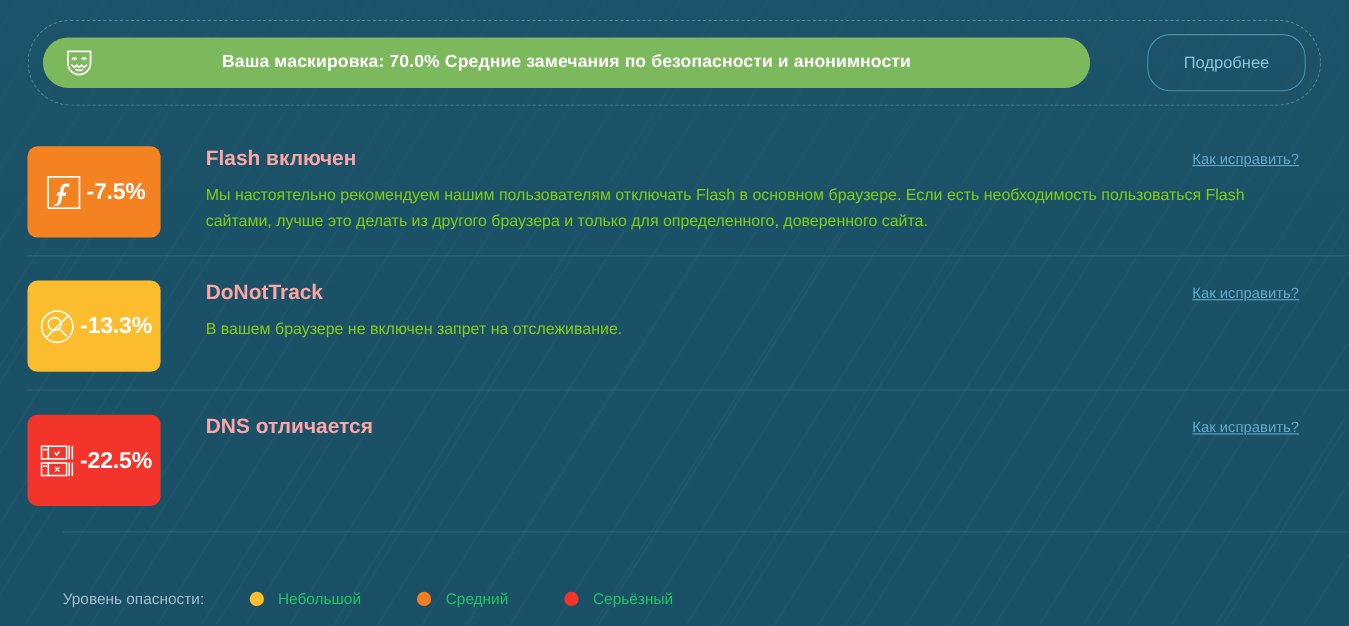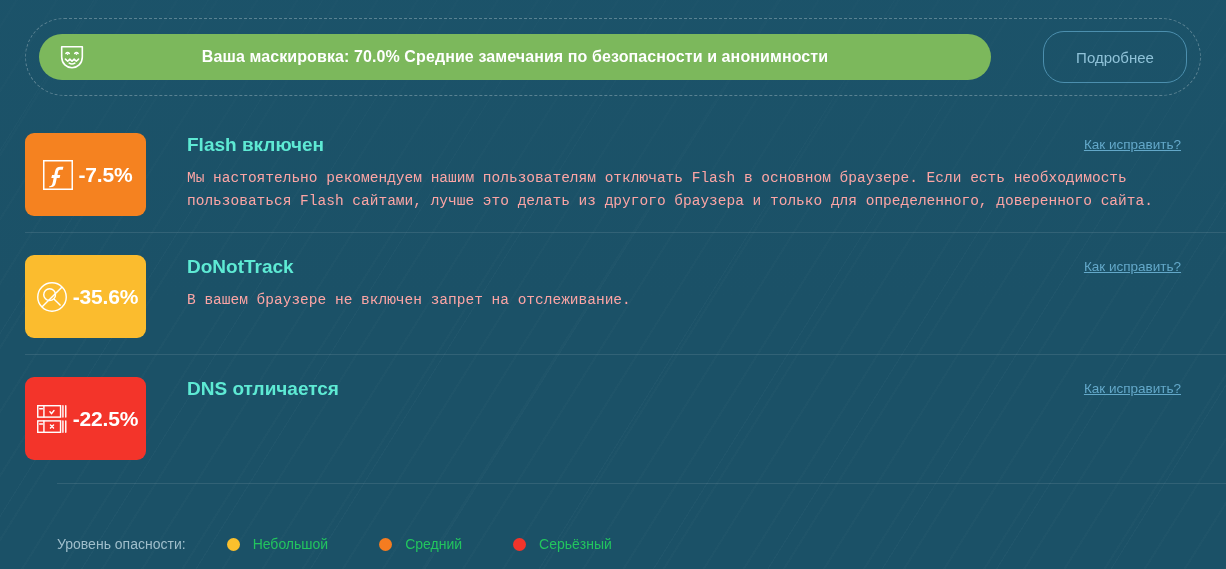--- a/index.html
+++ b/index.html
@@ -137,43 +137,42 @@
   .badge .badge-value {
     font-size: 21px;
     font-weight: bold;
     letter-spacing: -0.2px;
     white-space: nowrap;
   }
 
   .content { flex: 1 1 auto; padding-left: 41px; padding-top: 1px; }
   .row-head { display: flex; align-items: flex-start; }
   .row-title {
-    color: #5eead4;
+    color: #fca5a5;
     font-size: 19px;
     font-weight: bold;
     flex: 1 1 auto;
     line-height: 22px;
   }
   .fix-link {
     flex: 0 0 auto;
     color: #63a8c9;
     font-size: 13.5px;
     text-decoration: underline;
     cursor: pointer;
     white-space: nowrap;
     margin-top: 3px;
     margin-right: 20px;
   }
   .row-desc {
-    color: #fca5a5;
+    color: #84cc16;
     font-size: 14.5px;
     line-height: 23px;
     margin-top: 11px;
     max-width: 990px;
-    font-family: Liberation Mono, monospace;
   }
 
   
   .legend-wrap {
     position: absolute;
     left: 0; right: 0;
     top: 483px;
     height: 86px;
     margin-left: 32px;
   }
@@ -257,21 +256,21 @@
       <div class="row-inner">
         <div class="badge" style="background:#fbbc2e">
           <span class="badge-icon">
             <svg viewBox="0 0 40 40" width="38" height="38" fill="none" stroke="#ffffff" stroke-width="1.5">
               <circle cx="20" cy="20" r="15"></circle>
               <circle cx="17.5" cy="17.5" r="6.2"></circle>
               <path d="M22 22 l7 7"></path>
               <path d="M30.6 9.4 L9.4 30.6"></path>
             </svg>
           </span>
-          <span class="badge-value">-35.6%</span>
+          <span class="badge-value">-13.3%</span>
         </div>
         <div class="content">
           <div class="row-head">
             <div class="row-title">DoNotTrack</div>
             <a class="fix-link">Как исправить?</a>
           </div>
           <div class="row-desc">В вашем браузере не включен запрет на отслеживание.</div>
         </div>
       </div>
     </div>

